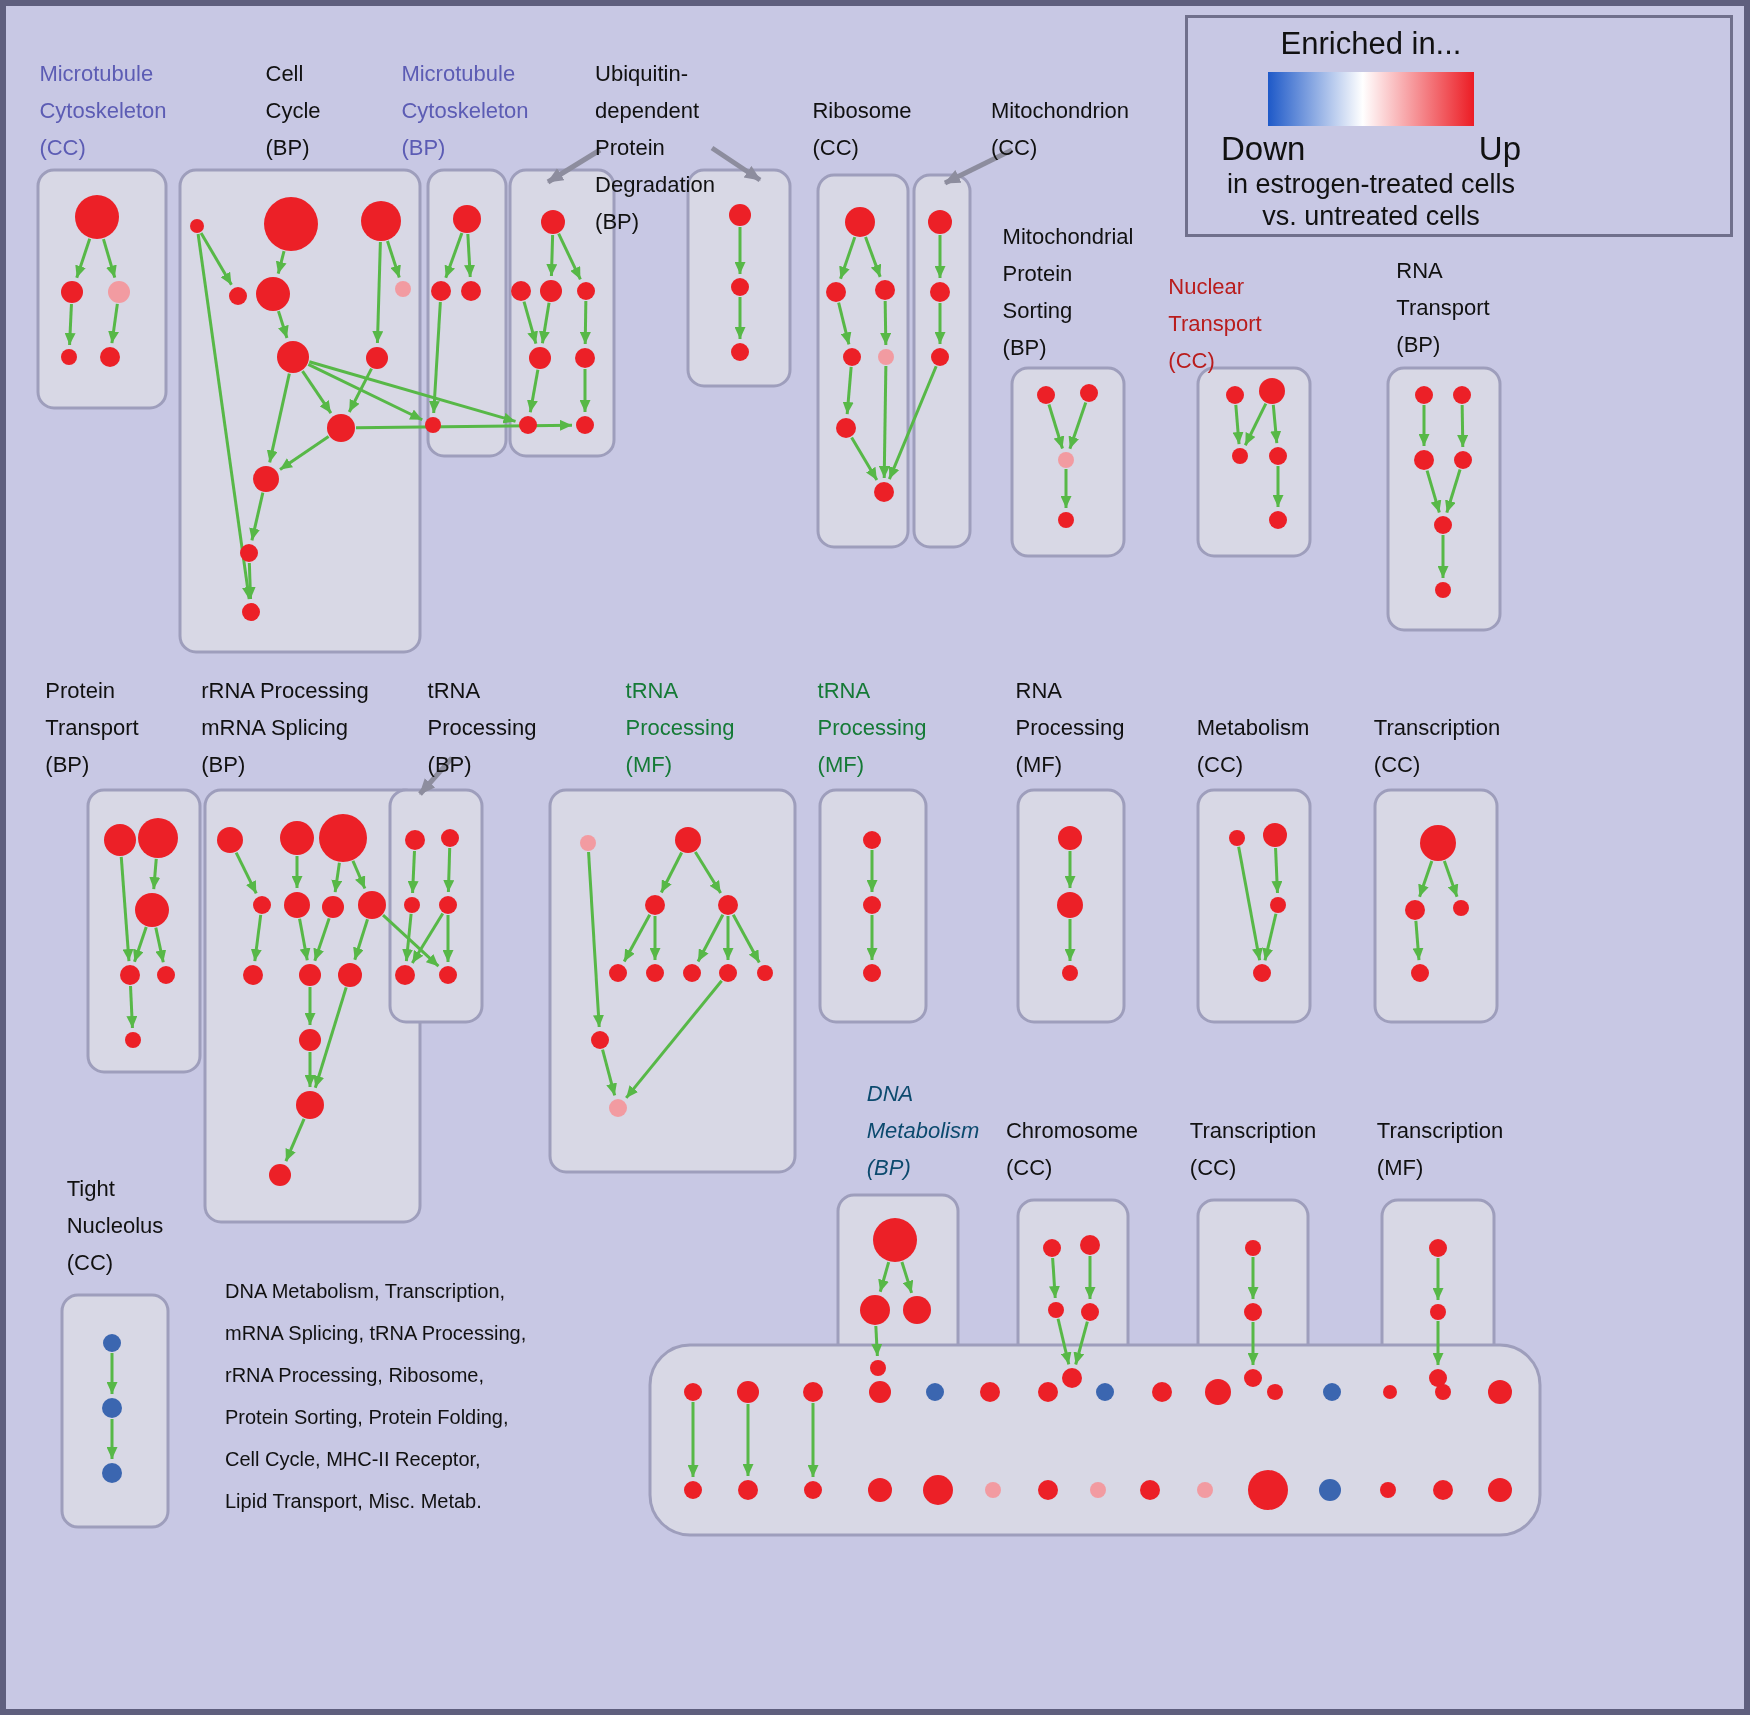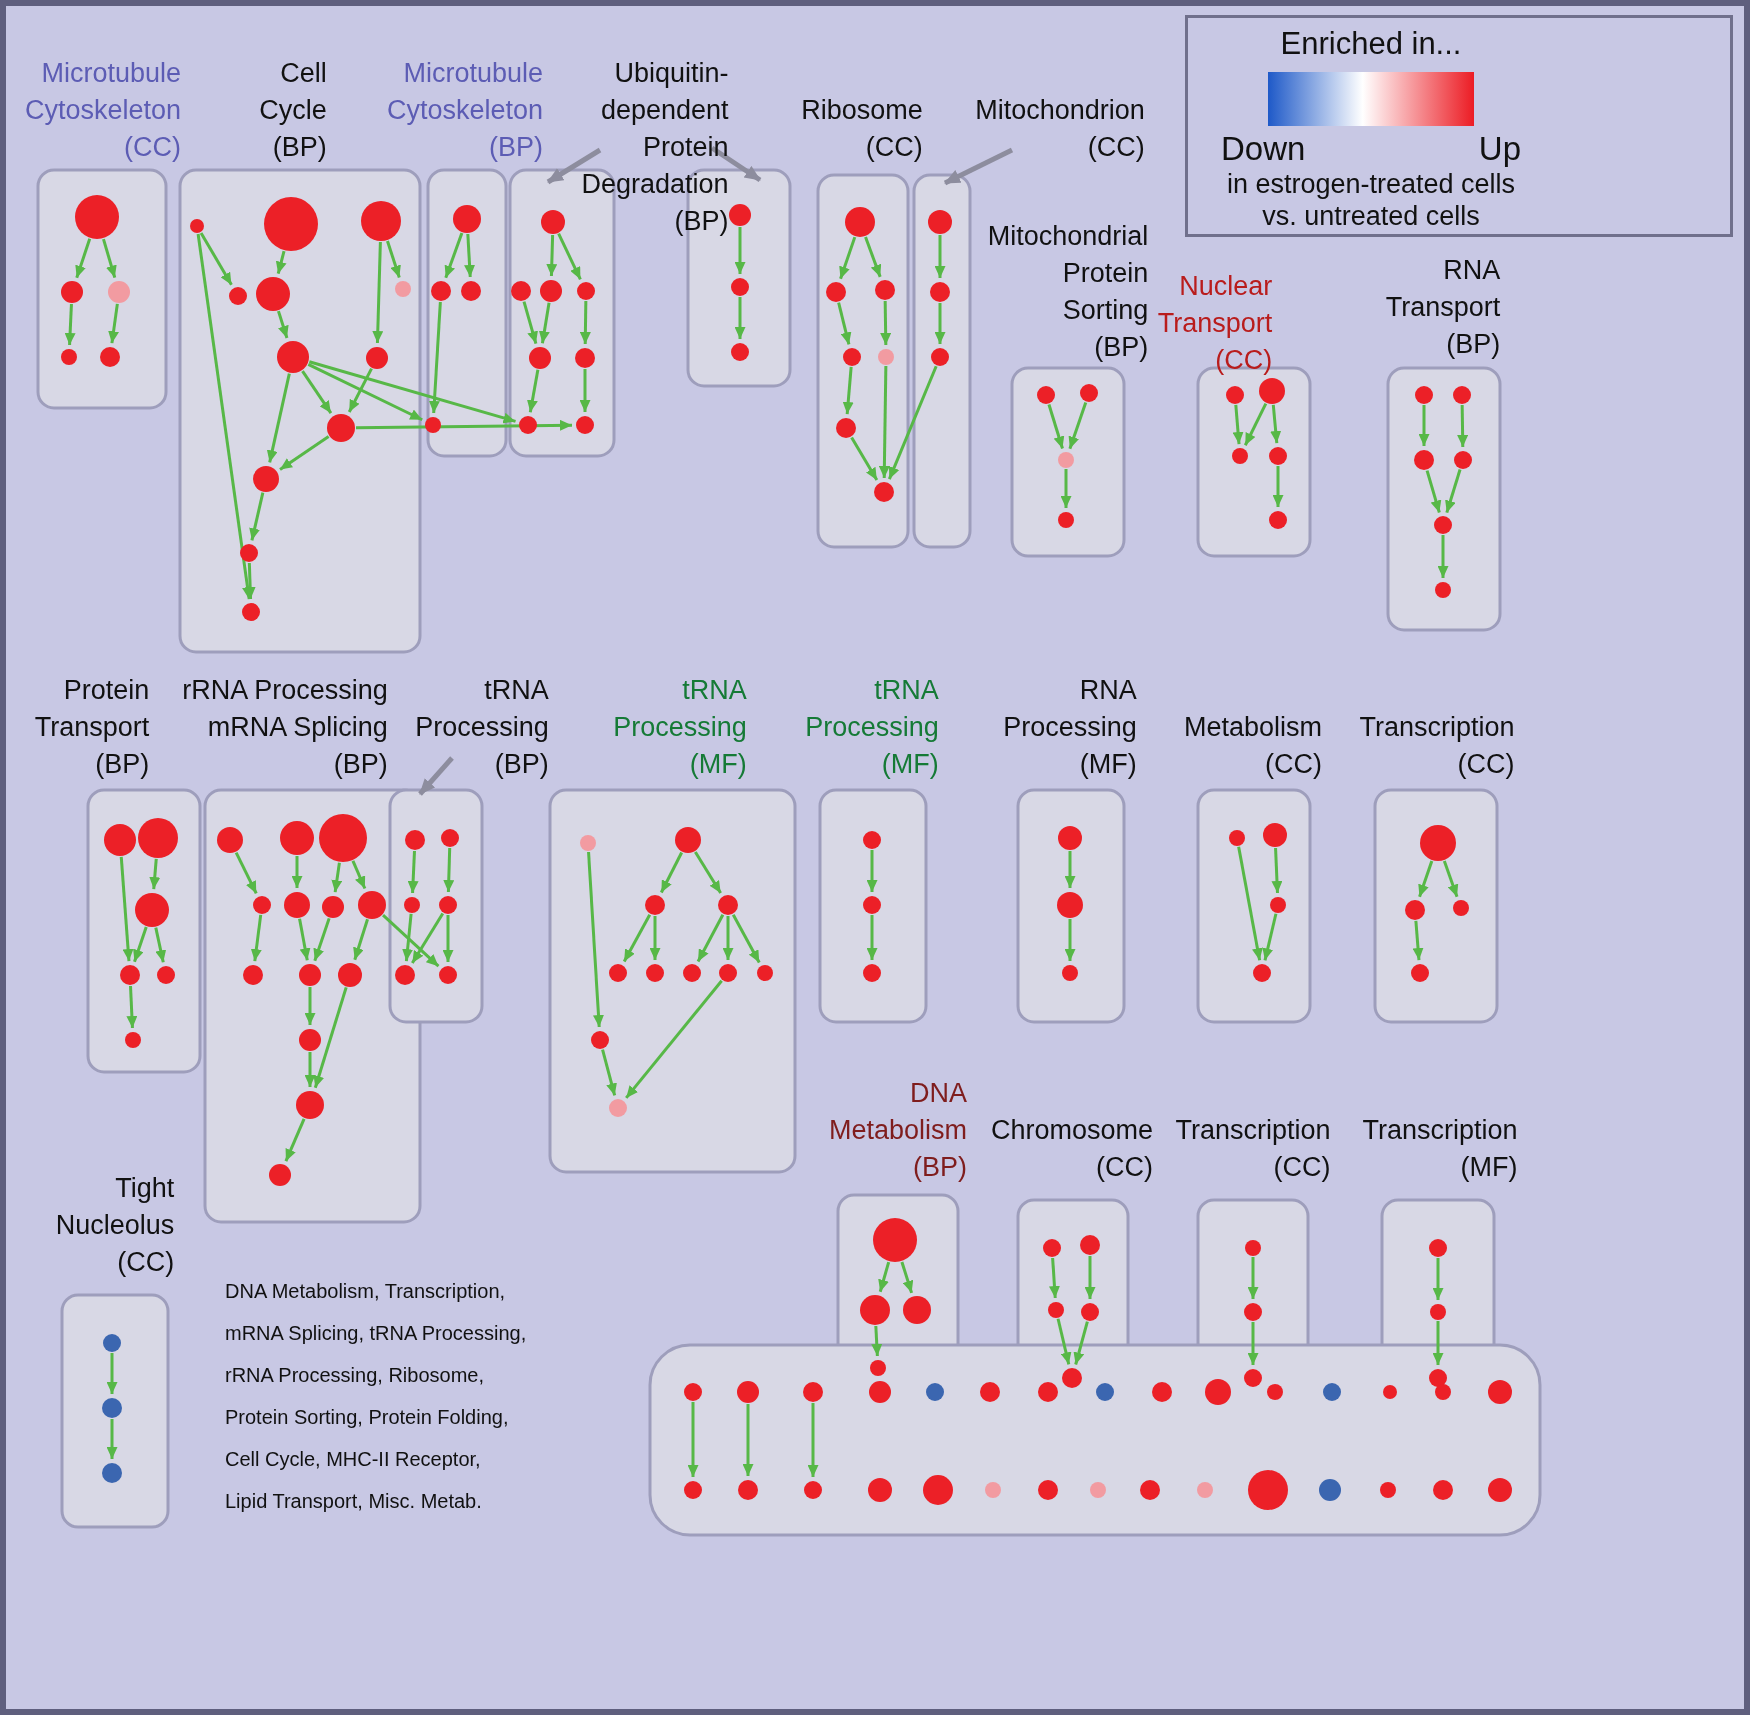--- a/index.html
+++ b/index.html
@@ -11,22 +11,22 @@
     font-family:"Liberation Sans",sans-serif;
     overflow:hidden;
   }
   #diagram{position:absolute;left:0;top:0;}
   .cbox{fill:var(--box-fill,#d8d8e5);stroke:var(--box-stroke,#9e9ebc);stroke-width:3;}
   .edge{stroke:var(--edge,#57b847);stroke-width:3;fill:none;}
   .garrow{stroke:var(--gray,#8d8d9e);stroke-width:5;fill:none;}
   #labels{position:absolute;left:0;top:0;width:100%;height:100%;pointer-events:none;}
   .cluster-label{
     position:absolute;transform:translateX(-50%);
-    text-align:right;white-space:pre-line;
-    font-size:27px;line-height:37px;color:#111;
+    text-align:left;white-space:pre-line;
+    font-size:22px;line-height:37px;color:#111;
   }
   #legend{
     position:absolute;left:1185px;top:15px;width:548px;height:222px;
     border:3px solid #70708c;background:var(--bg,#c8c8e4);box-sizing:border-box;
   }
   .legend-inner{position:absolute;left:2px;top:6px;width:362px;text-align:center;color:#111;}
   .legend-title{font-size:31px;margin:2px 0 10px 0;}
   .legend-bar{width:206px;height:54px;margin:0 auto;}
   .legend-ends{display:flex;justify-content:space-between;width:300px;margin:4px auto 0 auto;font-size:33px;}
   .legend-sub{font-size:27px;line-height:32px;}
@@ -396,21 +396,21 @@
       <div class="cluster-label" style="left: 872px; top: 672px; color: rgb(21, 122, 54);">tRNA
 Processing
 (MF)</div>
       <div class="cluster-label" style="left: 1070px; top: 672px; color: rgb(17, 17, 17);">RNA
 Processing
 (MF)</div>
       <div class="cluster-label" style="left: 1253px; top: 709px; color: rgb(17, 17, 17);">Metabolism
 (CC)</div>
       <div class="cluster-label" style="left: 1437px; top: 709px; color: rgb(17, 17, 17);">Transcription
 (CC)</div>
-      <div class="cluster-label" style="left: 898px; top: 1075px; color: #7f1d1d;">DNA
+      <div class="cluster-label" style="left: 923px; top: 1075px; color: #0c4a6e; font-style: italic;">DNA
 Metabolism
 (BP)</div>
       <div class="cluster-label" style="left: 1072px; top: 1112px; color: rgb(17, 17, 17);">Chromosome
 (CC)</div>
       <div class="cluster-label" style="left: 1253px; top: 1112px; color: rgb(17, 17, 17);">Transcription
 (CC)</div>
       <div class="cluster-label" style="left: 1440px; top: 1112px; color: rgb(17, 17, 17);">Transcription
 (MF)</div>
       <div class="cluster-label" style="left: 115px; top: 1170px; color: rgb(17, 17, 17);">Tight
 Nucleolus

